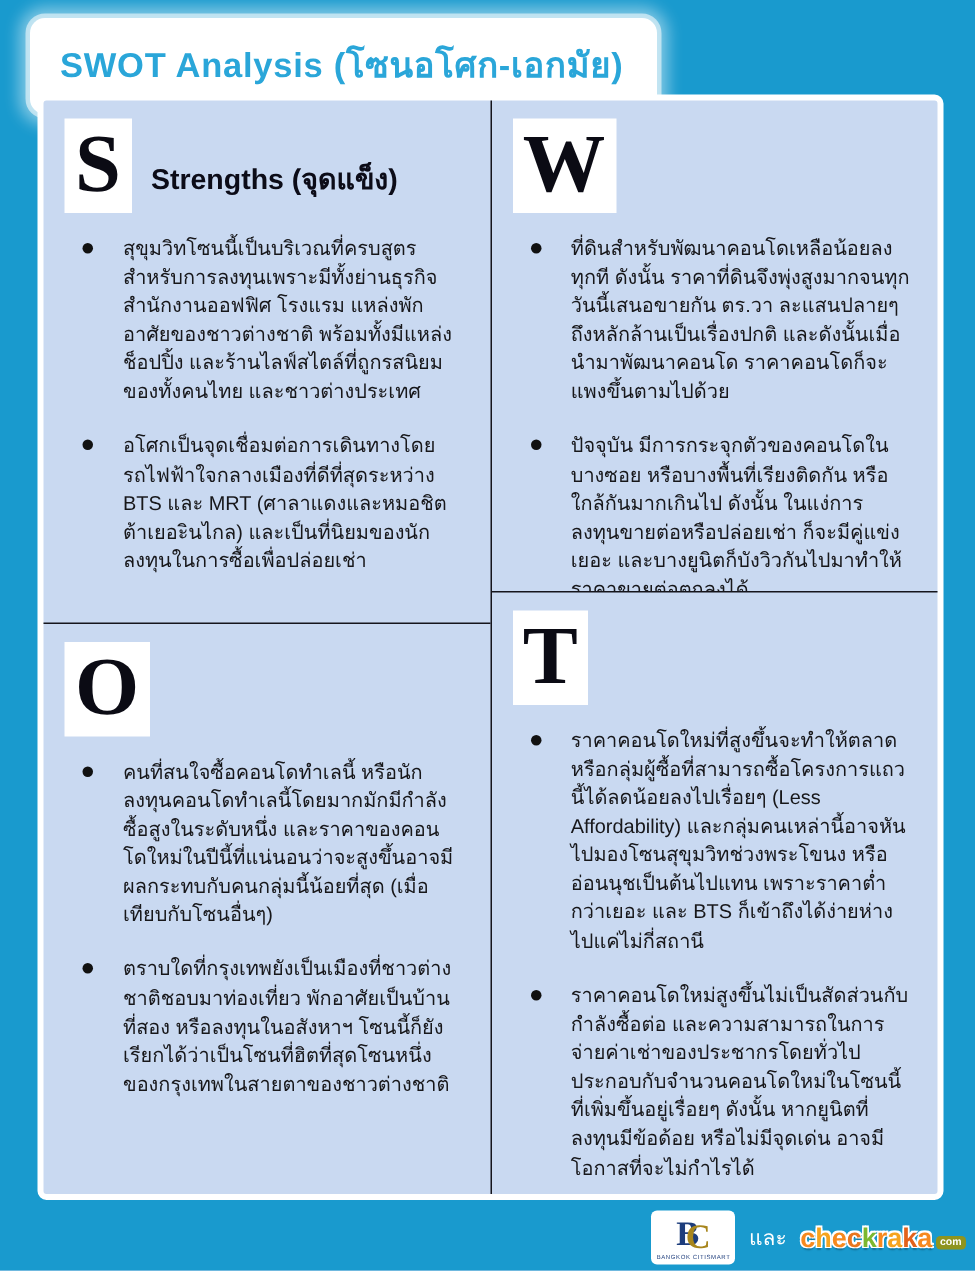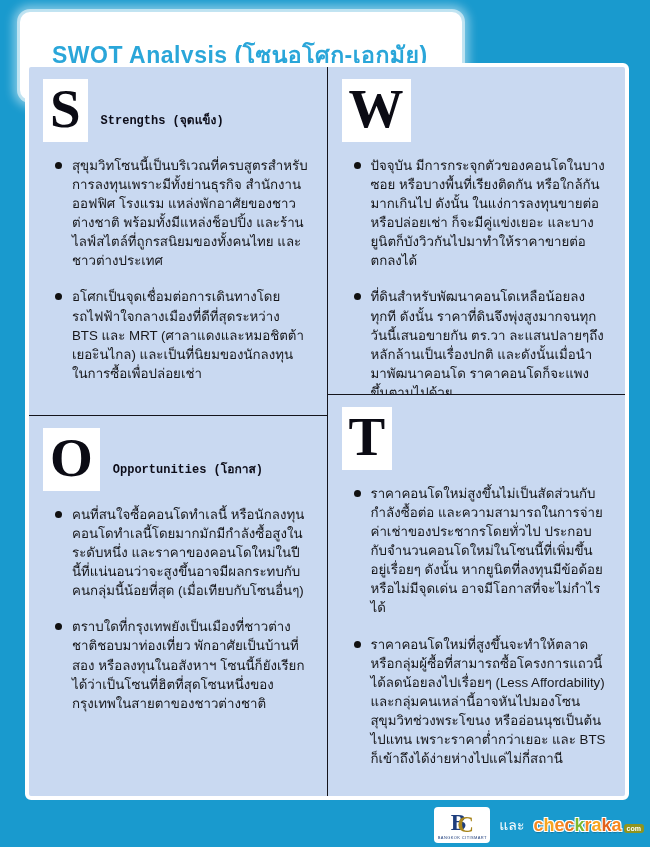--- a/index.html
+++ b/index.html
@@ -11,21 +11,21 @@
   }
   
   .header-badge{
     position:absolute;left:20px;top:12px;
     background:#ffffff;
     padding:9px 18px 11px 16px;
     border-radius:10px;
     box-shadow:0 0 0 3px rgba(255,255,255,.55),0 0 10px 7px rgba(255,255,255,.45);
   }
   .header-badge h1{
-    margin:16px;
+    margin:4px;
     font-size:23px;font-weight:bold;
     color:#2aa6d9;
     letter-spacing:.5px;
     font-family:"Liberation Sans","DejaVu Sans",sans-serif;
   }
   
   .panel{
     position:absolute;left:25px;top:63px;
     width:596px;height:729px;
     background:#c9d9f1;
@@ -43,29 +43,29 @@
   .letterbox{
     background:#ffffff;
     color:#0b0b14;
     font-family:"Liberation Serif","DejaVu Serif",serif;
     font-weight:bold;
     font-size:55px;line-height:.92;
     padding:5px 7px 7px 7px;
     min-width:30px;text-align:center;
   }
   .q-title{
-    font-family:Liberation Mono, monospace;
+    font-family:Liberation Sans, sans-serif;
     font-weight:bold;
-    font-size:12px;
+    font-size:19px;
     color:#0c0c18;
     padding-top:18px;
   }
   .bullets{margin:0;padding:0 4px 0 12px;list-style:none;}
   .bullets li{
-    display:flex;gap:10px;
+    display:flex;gap:20px;
     margin-bottom:17px;
     font-size:13.3px;line-height:1.44;
     color:#17171a;
   }
   .dot{
     flex:0 0 auto;width:7px;height:7px;border-radius:50%;
     background:#111;margin-top:6px;
   }
   
   .footer{
@@ -121,21 +121,20 @@
         </li>
         <li>
           <span class="dot"></span>
           <span>อโศกเป็นจุดเชื่อมต่อการเดินทางโดยรถไฟฟ้าใจกลางเมืองที่ดีที่สุดระหว่าง BTS และ MRT (ศาลาแดงและหมอชิตต้าเยอะินไกล) และเป็นที่นิยมของนักลงทุนในการซื้อเพื่อปล่อยเช่า</span>
         </li>
       </ul>
     </div>
     <div class="quadrant q-bottom">
       <div class="q-header">
         <div class="letterbox">O</div>
-        <div class="q-title">Opportunities (โอกาส)</div>
       </div>
       <ul class="bullets">
         <li>
           <span class="dot"></span>
           <span>คนที่สนใจซื้อคอนโดทำเลนี้ หรือนักลงทุนคอนโดทำเลนี้โดยมากมักมีกำลังซื้อสูงในระดับหนึ่ง และราคาของคอนโดใหม่ในปีนี้ที่แน่นอนว่าจะสูงขึ้นอาจมีผลกระทบกับคนกลุ่มนี้น้อยที่สุด (เมื่อเทียบกับโซนอื่นๆ)</span>
         </li>
         <li>
           <span class="dot"></span>
           <span>ตราบใดที่กรุงเทพยังเป็นเมืองที่ชาวต่างชาติชอบมาท่องเที่ยว พักอาศัยเป็นบ้านที่สอง หรือลงทุนในอสังหาฯ โซนนี้ก็ยังเรียกได้ว่าเป็นโซนที่ฮิตที่สุดโซนหนึ่งของกรุงเทพในสายตาของชาวต่างชาติ</span>
         </li>
@@ -146,40 +145,40 @@
   <div class="vdivider"></div>
 
   <div class="col">
     <div class="quadrant q-top-right">
       <div class="q-header">
         <div class="letterbox">W</div>
       </div>
       <ul class="bullets">
         <li>
           <span class="dot"></span>
+          <span>ที่ดินสำหรับพัฒนาคอนโดเหลือน้อยลงทุกที ดังนั้น ราคาที่ดินจึงพุ่งสูงมากจนทุกวันนี้เสนอขายกัน ตร.วา ละแสนปลายๆถึงหลักล้านเป็นเรื่องปกติ และดังนั้นเมื่อนำมาพัฒนาคอนโด ราคาคอนโดก็จะแพงขึ้นตามไปด้วย</span>
+        </li>
+        <li>
+          <span class="dot"></span>
           <span>ปัจจุบัน มีการกระจุกตัวของคอนโดในบางซอย หรือบางพื้นที่เรียงติดกัน หรือใกล้กันมากเกินไป ดังนั้น ในแง่การลงทุนขายต่อหรือปล่อยเช่า ก็จะมีคู่แข่งเยอะ และบางยูนิตก็บังวิวกันไปมาทำให้ราคาขายต่อตกลงได้</span>
         </li>
-        <li>
-          <span class="dot"></span>
-          <span>ที่ดินสำหรับพัฒนาคอนโดเหลือน้อยลงทุกที ดังนั้น ราคาที่ดินจึงพุ่งสูงมากจนทุกวันนี้เสนอขายกัน ตร.วา ละแสนปลายๆถึงหลักล้านเป็นเรื่องปกติ และดังนั้นเมื่อนำมาพัฒนาคอนโด ราคาคอนโดก็จะแพงขึ้นตามไปด้วย</span>
-        </li>
       </ul>
     </div>
     <div class="quadrant q-bottom">
       <div class="q-header">
         <div class="letterbox">T</div>
       </div>
       <ul class="bullets">
         <li>
           <span class="dot"></span>
+          <span>ราคาคอนโดใหม่ที่สูงขึ้นจะทำให้ตลาดหรือกลุ่มผู้ซื้อที่สามารถซื้อโครงการแถวนี้ได้ลดน้อยลงไปเรื่อยๆ (Less Affordability) และกลุ่มคนเหล่านี้อาจหันไปมองโซนสุขุมวิทช่วงพระโขนง หรืออ่อนนุชเป็นต้นไปแทน เพราะราคาต่ำกว่าเยอะ และ BTS ก็เข้าถึงได้ง่ายห่างไปแค่ไม่กี่สถานี</span>
+        </li>
+        <li>
+          <span class="dot"></span>
           <span>ราคาคอนโดใหม่สูงขึ้นไม่เป็นสัดส่วนกับกำลังซื้อต่อ และความสามารถในการจ่ายค่าเช่าของประชากรโดยทั่วไป ประกอบกับจำนวนคอนโดใหม่ในโซนนี้ที่เพิ่มขึ้นอยู่เรื่อยๆ ดังนั้น หากยูนิตที่ลงทุนมีข้อด้อย หรือไม่มีจุดเด่น อาจมีโอกาสที่จะไม่กำไรได้</span>
-        </li>
-        <li>
-          <span class="dot"></span>
-          <span>ราคาคอนโดใหม่ที่สูงขึ้นจะทำให้ตลาดหรือกลุ่มผู้ซื้อที่สามารถซื้อโครงการแถวนี้ได้ลดน้อยลงไปเรื่อยๆ (Less Affordability) และกลุ่มคนเหล่านี้อาจหันไปมองโซนสุขุมวิทช่วงพระโขนง หรืออ่อนนุชเป็นต้นไปแทน เพราะราคาต่ำกว่าเยอะ และ BTS ก็เข้าถึงได้ง่ายห่างไปแค่ไม่กี่สถานี</span>
         </li>
       </ul>
     </div>
   </div>
 
 </div>
 
 <div class="footer">
   <div class="bc-logo">
     <div class="bc-letters">

